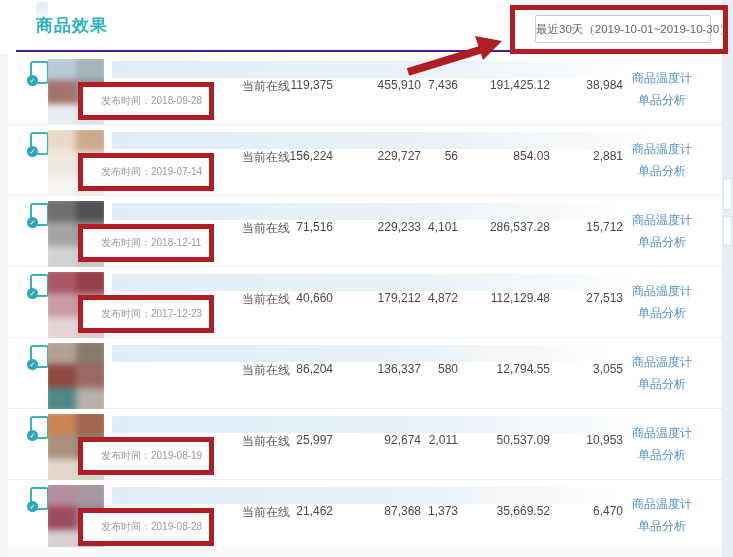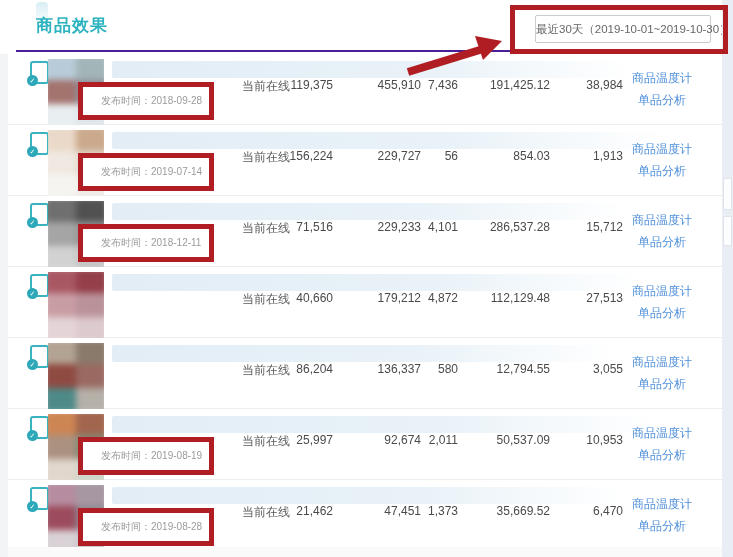--- a/index.html
+++ b/index.html
@@ -115,21 +115,21 @@
   </span>
   <span class="strip" style="width: 558px;"></span>
   <span class="pubbox">
     <span class="pubtxt"><span>发布时间：</span><span>2019-07-14</span></span>
   </span>
   <span class="status">当前在线</span>
   <span class="val v1">156,224</span>
   <span class="val v2">229,727</span>
   <span class="val v3">56</span>
   <span class="val v4">854.03</span>
-  <span class="val v5">1,913</span>
+  <span class="val v5">2,881</span>
   <span class="links">
     <div>商品温度计</div>
     <div>单品分析</div>
   </span>
 </div>
       <div class="row">
   <span class="devicon">
     <span class="badge">✓</span>
   </span>
   <span class="thumb">
@@ -165,20 +165,23 @@
     <span class="tin">
       <i style="background: rgb(168, 87, 99);"></i>
       <i style="background: rgb(148, 63, 74);"></i>
       <i style="background: rgb(201, 157, 164);"></i>
       <i style="background: rgb(186, 146, 154);"></i>
       <i style="background: rgb(228, 212, 215);"></i>
       <i style="background: rgb(221, 202, 206);"></i>
     </span>
   </span>
   <span class="strip" style="width: 532px;"></span>
+  <span class="pubbox">
+    <span class="pubtxt"><span>发布时间：</span><span>2017-12-23</span></span>
+  </span>
   <span class="status">当前在线</span>
   <span class="val v1">40,660</span>
   <span class="val v2">179,212</span>
   <span class="val v3">4,872</span>
   <span class="val v4">112,129.48</span>
   <span class="val v5">27,513</span>
   <span class="links">
     <div>商品温度计</div>
     <div>单品分析</div>
   </span>
@@ -251,21 +254,21 @@
       <i style="background: rgb(217, 209, 213);"></i>
       <i style="background: rgb(204, 198, 205);"></i>
     </span>
   </span>
   <span class="strip" style="width: 515px;"></span>
   <span class="pubbox">
     <span class="pubtxt"><span>发布时间：</span><span>2019-08-28</span></span>
   </span>
   <span class="status">当前在线</span>
   <span class="val v1">21,462</span>
-  <span class="val v2">47,451</span>
+  <span class="val v2">87,368</span>
   <span class="val v3">1,373</span>
   <span class="val v4">35,669.52</span>
   <span class="val v5">6,470</span>
   <span class="links">
     <div>商品温度计</div>
     <div>单品分析</div>
   </span>
 </div>
     </div>
   <div class="bottom-pad"></div>

